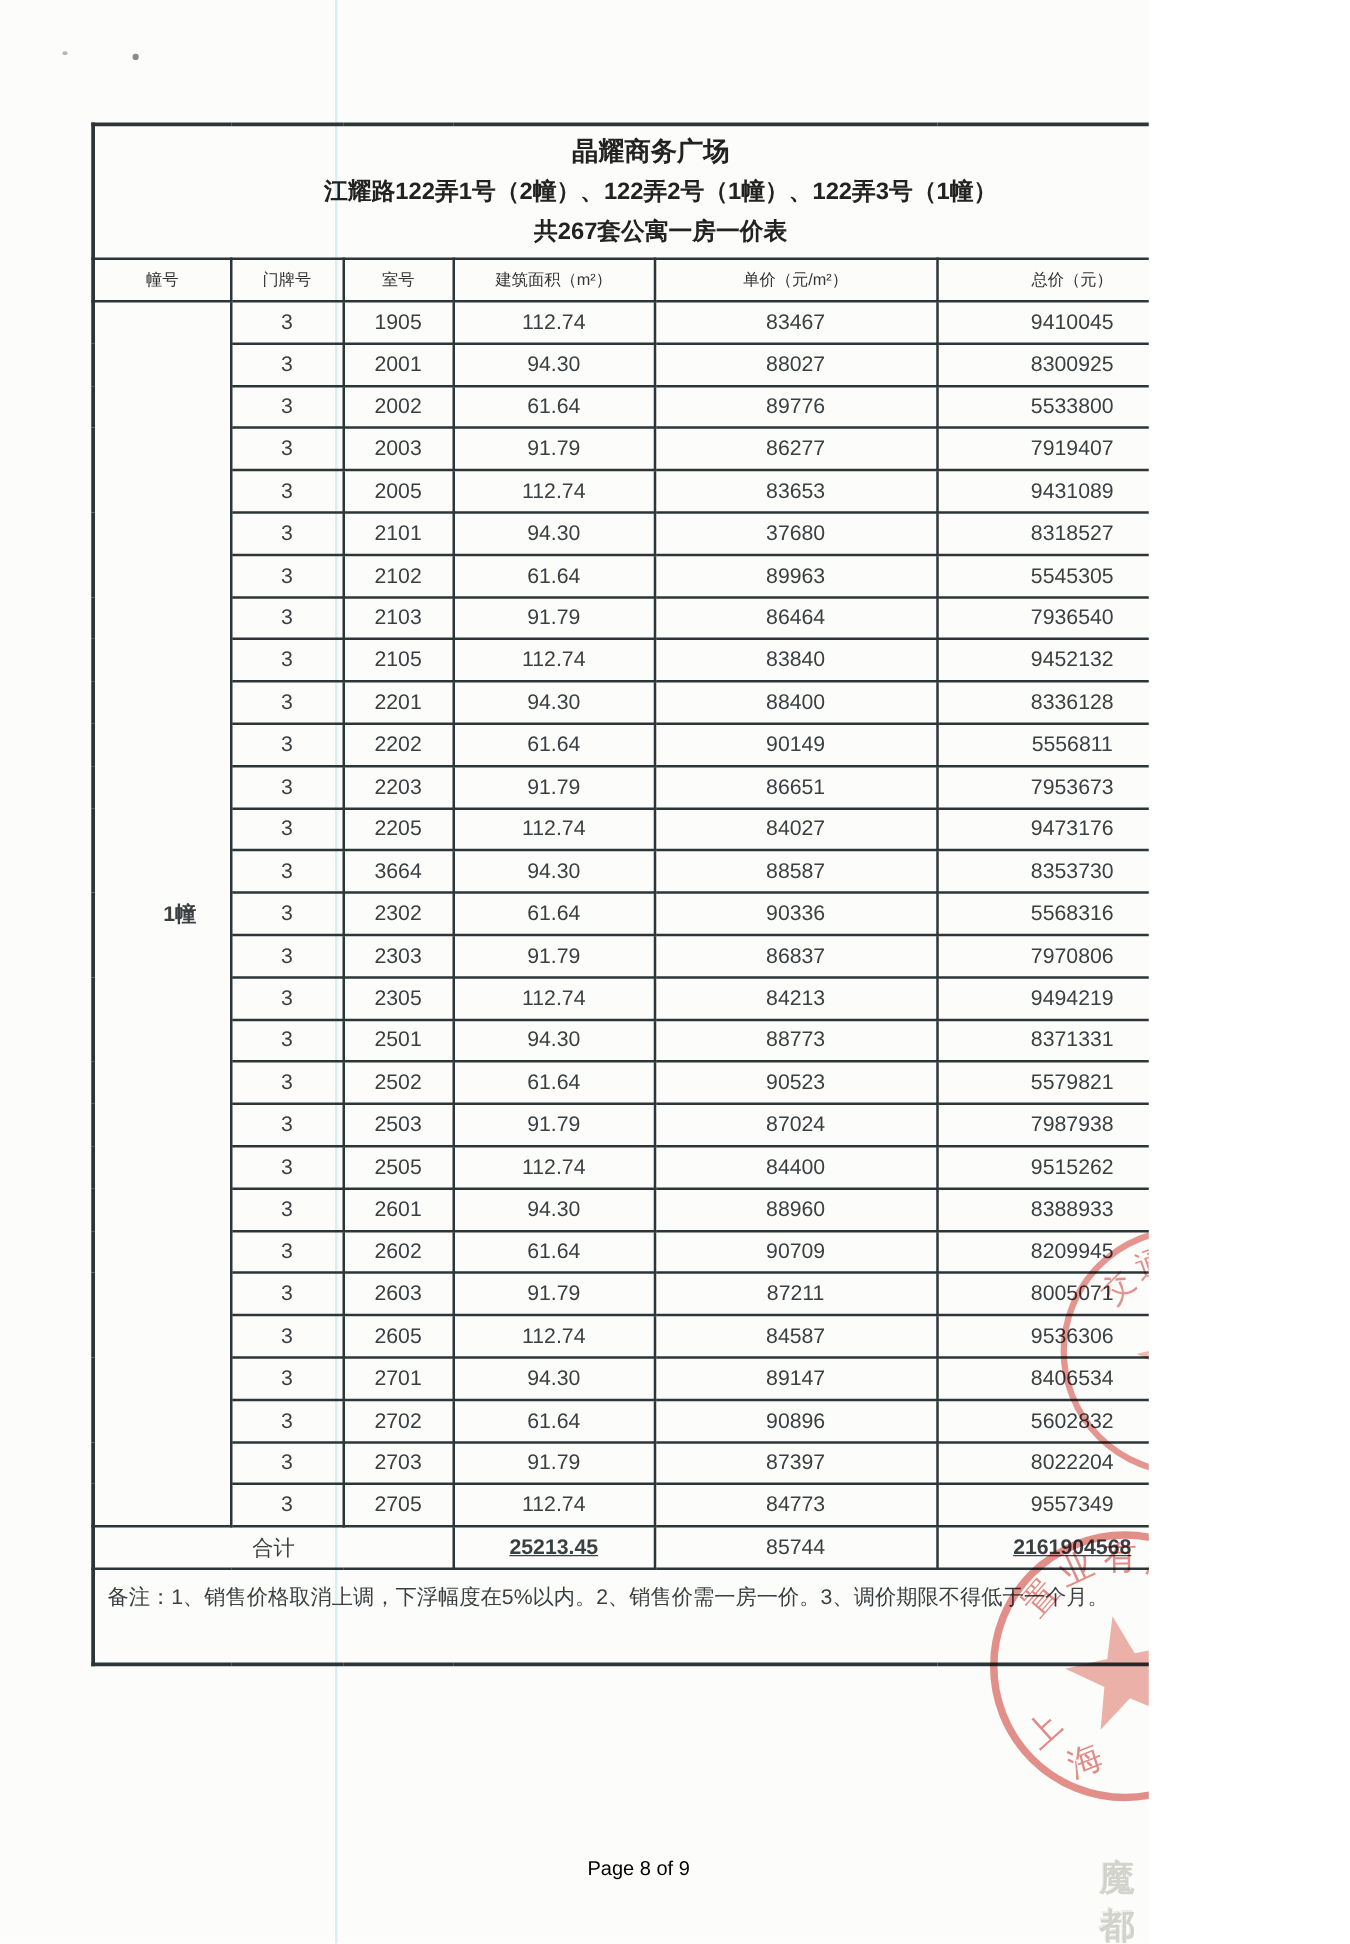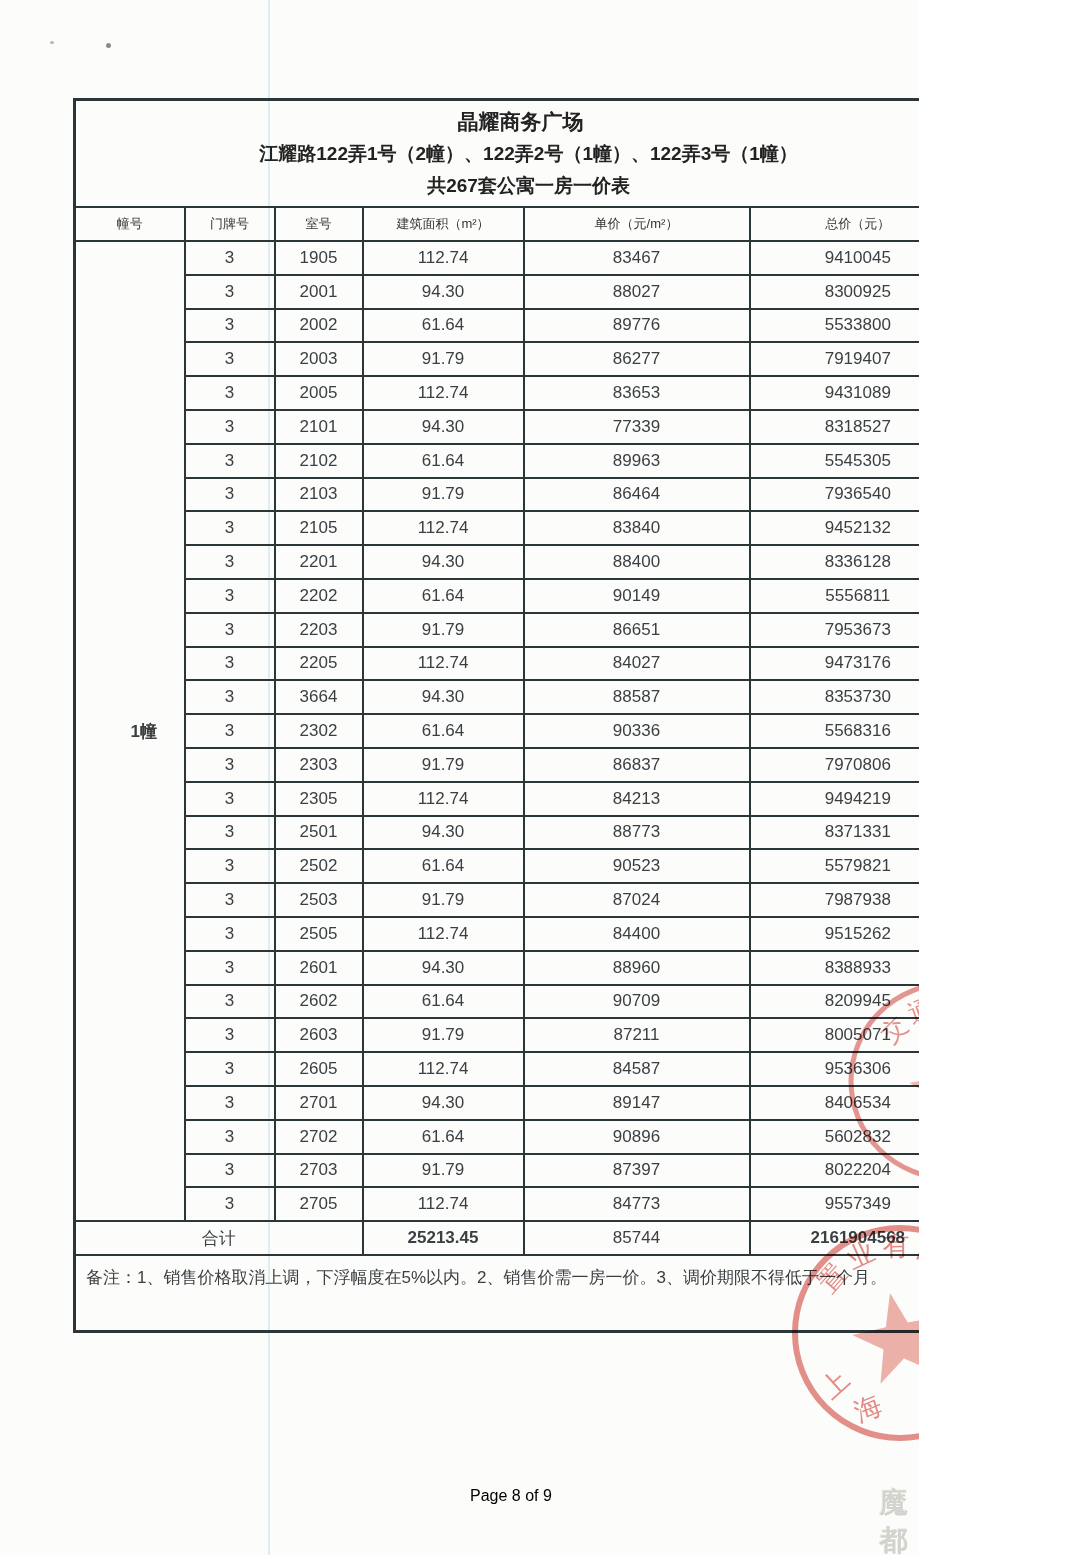--- a/index.html
+++ b/index.html
@@ -23,21 +23,21 @@
   .title-cell { height:100px; padding:4px 0; }
   .title-line-1 { font-size:21px; font-weight:bold; color:#222; line-height:33px; }
   .title-line-2, .title-line-3 { font-size:19px; font-weight:bold; color:#222; line-height:32px;padding-left:16px; }
 
   .header-row th { height:34px; font-weight:normal; font-size:13px; color:#333; }
 
   .data-row td { height:33.8px; font-size:17px; }
   .building-cell { font-weight:bold; font-size:18px; color:#2e3336;padding-left:28px; }
 
   .total-row td { height:34px; }
-  .bold-num { font-weight:bold; color:#24292c; }
+  .bold-num { font-weight:bold; color:#24292c;text-decoration:underline; }
 
   .note-cell { height:76px; text-align:left !important; vertical-align:top !important;
     padding:7px 10px 0 10px; font-size:19px; line-height:30px; color:#2e3336; }
 
   
   .stamp { position:absolute; mix-blend-mode:multiply; opacity:.9; }
   .stamp-1 { left:843px; top:976px; }
   .stamp-2 { left:785px; top:1218px; }
 
   
@@ -115,21 +115,21 @@
           <td>3</td>
           <td>2005</td>
           <td>112.74</td>
           <td>83653</td>
           <td>9431089</td>
         </tr>
         <tr class="data-row">
           <td>3</td>
           <td>2101</td>
           <td>94.30</td>
-          <td>77339</td>
+          <td>37680</td>
           <td>8318527</td>
         </tr>
         <tr class="data-row">
           <td>3</td>
           <td>2102</td>
           <td>61.64</td>
           <td>89963</td>
           <td>5545305</td>
         </tr>
         <tr class="data-row">

